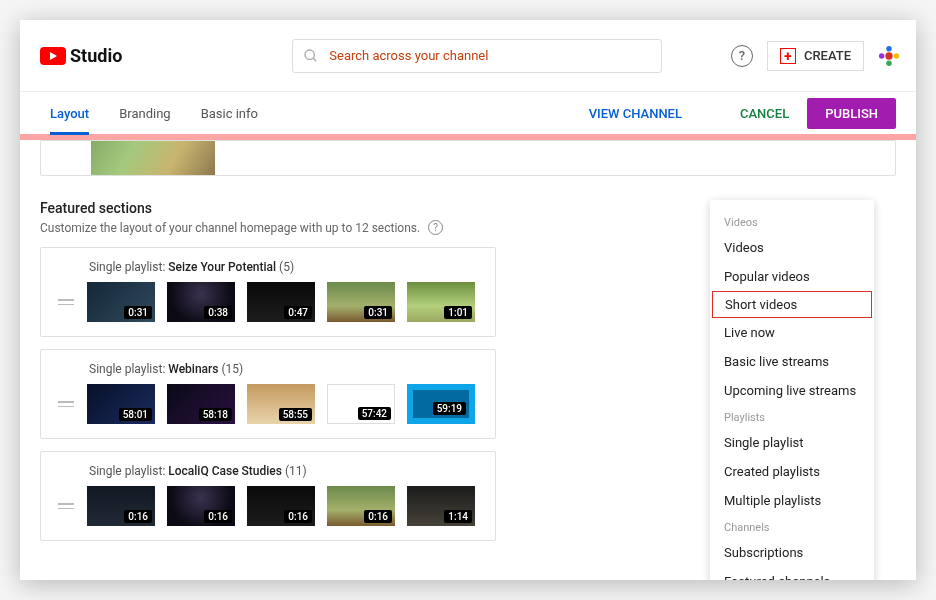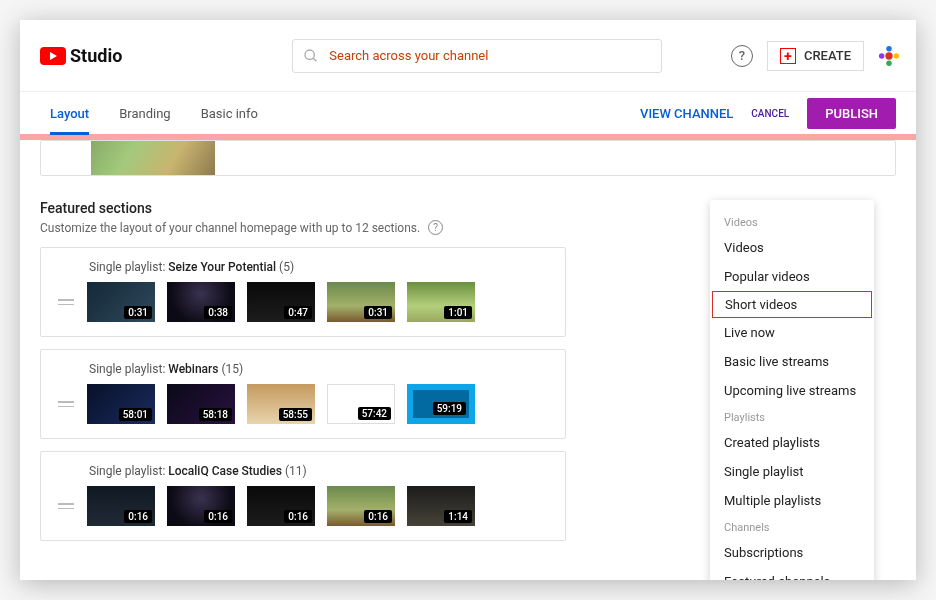--- a/index.html
+++ b/index.html
@@ -31,32 +31,32 @@
   .create-plus { width:16px;height:16px; border:1.5px solid #ff0000; display:flex;align-items:center;justify-content:center;color:#ff0000;font-weight:700;font-size:14px;line-height:1;}
   .avatar { width:22px;height:22px; }
   
   .tabs-row { height:48px; display:flex; align-items:center; padding:0 20px; border-bottom:6px solid #fca5a5;}
   .tabs { display:flex; gap:30px; margin-left:10px;}
   .tab { font-size:13px; color:#555; padding:14px 0 13px; cursor:pointer; position:relative;}
   .tab.active { color:#065fd4; font-weight:500;}
   .tab.active::after { content:""; position:absolute; left:0; right:0; bottom:-1px; height:3px; background:#065fd4;}
   .tabs-actions { margin-left:auto; display:flex; align-items:center; gap:18px;}
   .link-action { color:#065fd4; font-size:13px; font-weight:500;}
-  .cancel-action { color:#4c1d95; font-size:10px; font-weight:500;}
+  .cancel-action { color:#15803d; font-size:13px; font-weight:500;margin-left:40px;}
   .publish-btn { background:#a21caf; color:#fff; font-size:13px; font-weight:500; padding:8px 18px; border-radius:2px;}
   
   .content { padding: 0 20px 20px 20px; position:relative; height: calc(100% - 104px); overflow:hidden;}
   .trailer-box { border:1px solid #e0e0e0; border-radius:2px; height:36px; margin-top:0; display:flex; align-items:flex-end; overflow:hidden;}
   .trailer-thumb { width:124px; height:70px; margin-left:50px; margin-top:-40px;
     background: linear-gradient(120deg,#7a9d5e 0%, #a3c97c 40%, #c9b46f 70%, #8c7a4f 100%);
   }
   .fs-title { font-size:14px; font-weight:500; color:#222; margin-top:24px; }
   .fs-sub { font-size:12px; color:#666; margin-top:4px; display:flex; align-items:center; gap:8px;}
   .help-sm { width:15px;height:15px;border:1.3px solid #888;border-radius:50%;display:flex;align-items:center;justify-content:center;color:#888;font-size:10px;}
-  .section-card { border:1px solid #e0e0e0; border-radius:2px; margin-top:12px; padding:12px 8px 14px 16px; width:526px;}
+  .section-card { border:1px solid #e0e0e0; border-radius:2px; margin-top:12px; padding:12px 8px 14px 16px; width:456px;}
   .section-head { font-size:12px; color:#555; margin-left:32px; margin-bottom:8px;}
   .section-head .bold { font-weight:500; color:#222;}
   .row { display:flex; align-items:center; gap:12px;}
   .drag { width:18px; display:flex;flex-direction:column; gap:3px; align-items:center; justify-content:center;}
   .drag span { display:block; width:16px; height:1.5px; background:#bbb;}
   .thumbs { display:flex; gap:12px;}
   .thumb { width:68px; height:40px; position:relative; background:#222; overflow:hidden;}
   .thumb .dur { position:absolute; right:3px; bottom:3px; background:#000; color:#fff; font-size:10px; padding:1px 4px; border-radius:2px; font-weight:500;}
   .th-a{background:linear-gradient(135deg,#142838,#2f4a5c);}
   .th-b{background:radial-gradient(circle at 50% 30%,#3a3250,#0c0a14 70%);}
@@ -226,22 +226,22 @@
 
     <div class="dropdown" id="dropdown">
         <div class="dd-head">Videos</div>
         <div class="dd-item">Videos</div>
         <div class="dd-item">Popular videos</div>
         <div class="dd-item selected">Short videos</div>
         <div class="dd-item">Live now</div>
         <div class="dd-item">Basic live streams</div>
         <div class="dd-item">Upcoming live streams</div>
         <div class="dd-head">Playlists</div>
+        <div class="dd-item">Single playlist</div>
         <div class="dd-item">Created playlists</div>
-        <div class="dd-item">Single playlist</div>
         <div class="dd-item">Multiple playlists</div>
         <div class="dd-head">Channels</div>
         <div class="dd-item">Subscriptions</div>
         <div class="dd-item">Featured channels</div>
       </div>
   </div>
 
 </div>
 
 </body></html>

